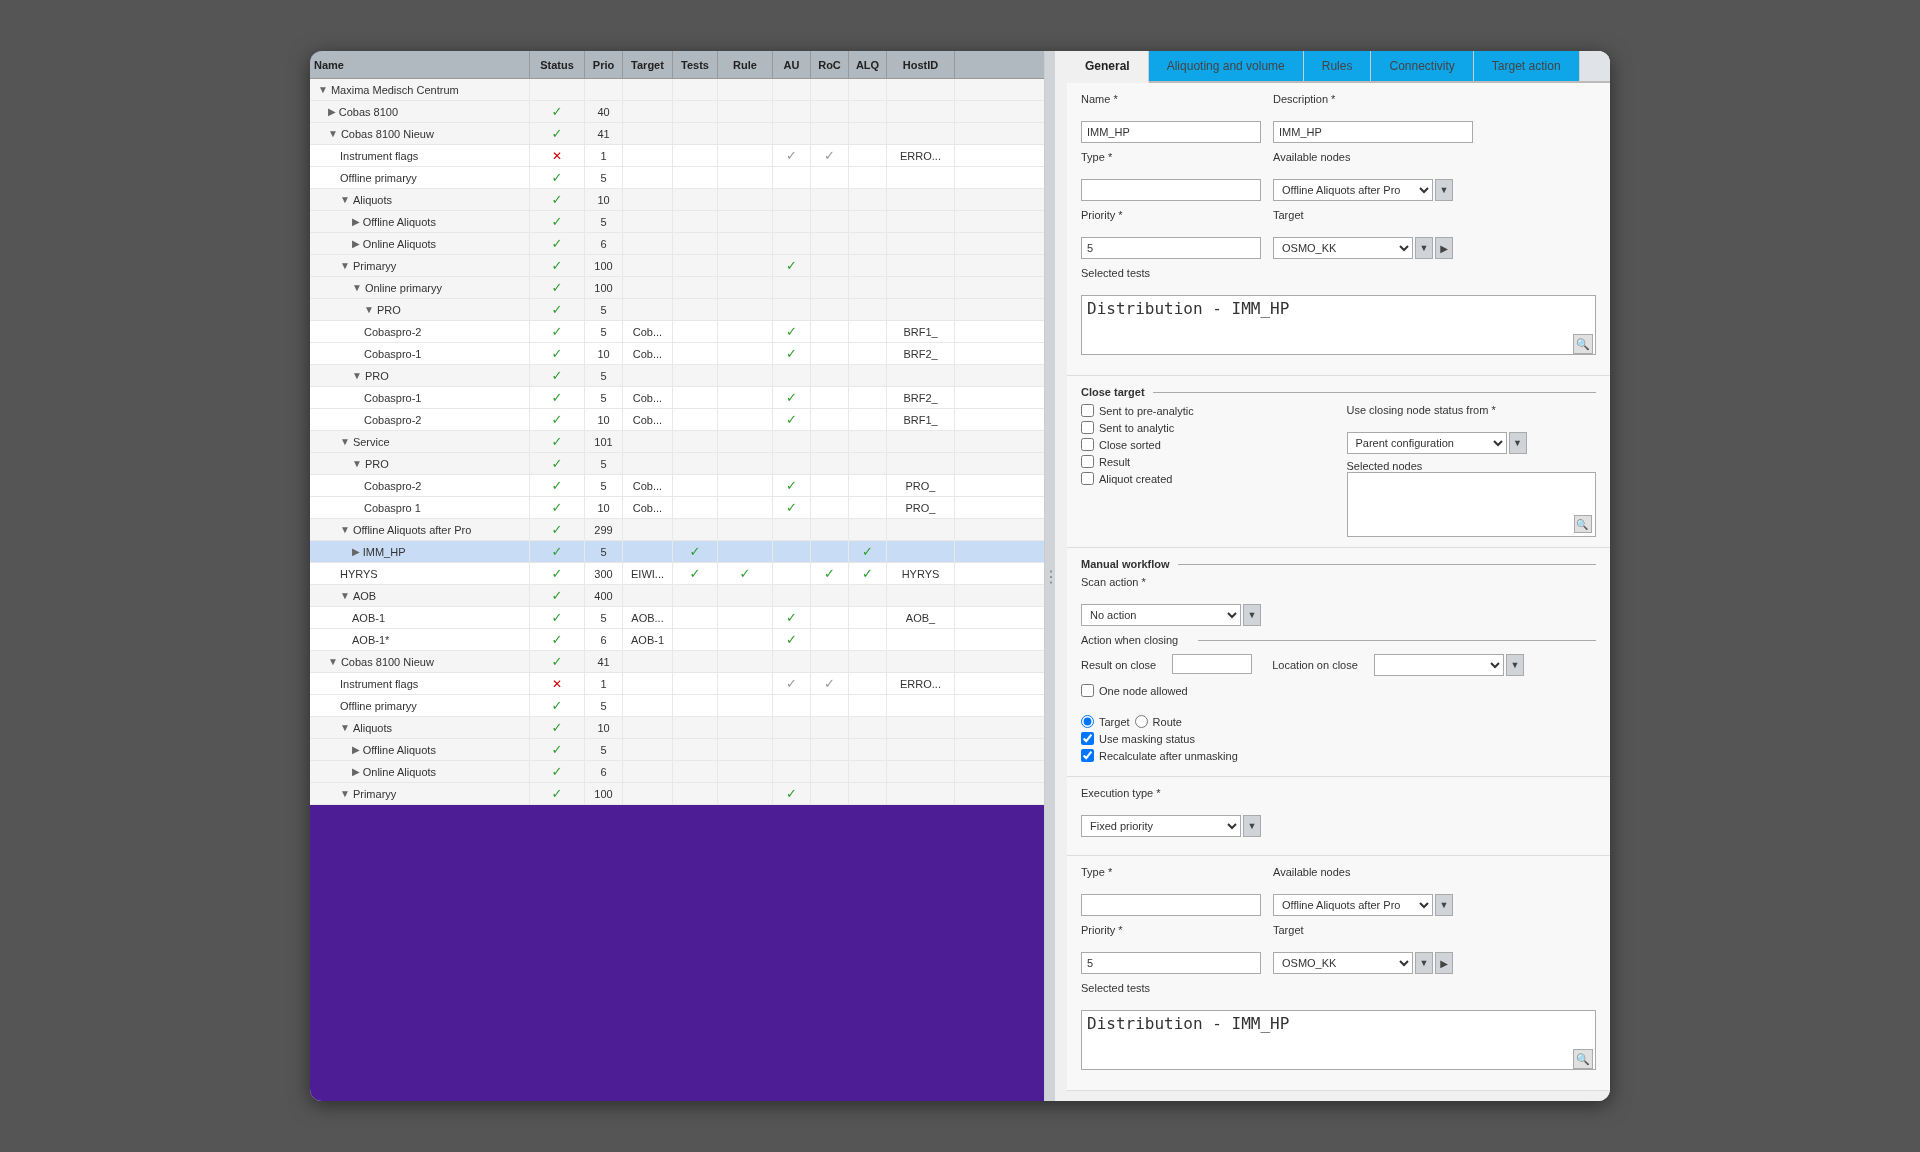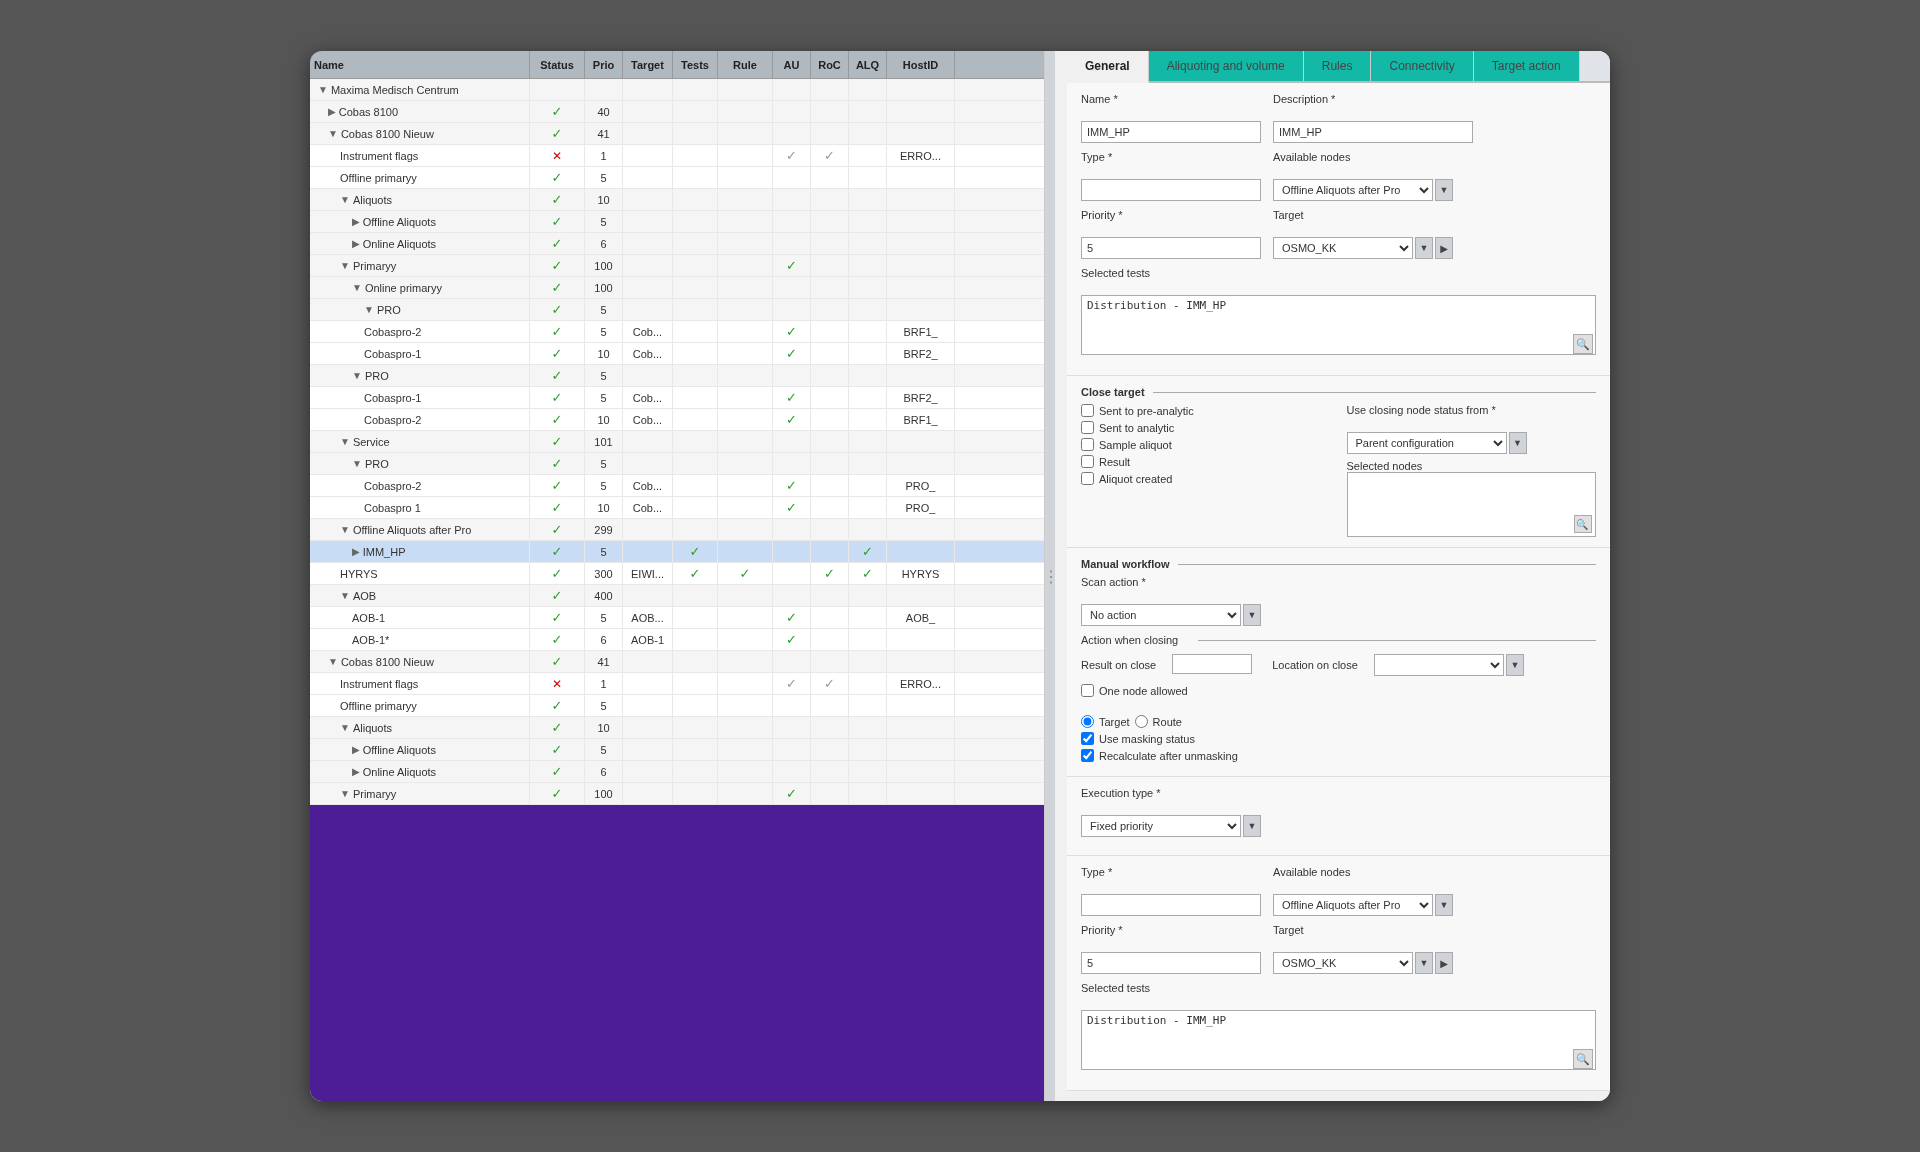--- a/index.html
+++ b/index.html
@@ -137,21 +137,21 @@
       background: #e0e4e8;
       border-bottom: 2px solid #bbb;
       flex-shrink: 0;
     }
     .tab {
       padding: 8px 18px;
       font-size: 12px;
       color: #444;
       cursor: pointer;
       border-right: 1px solid #ccc;
-      background: #14b8a6;
+      background: #0ea5e9;
       white-space: nowrap;
     }
     .tab.active {
       background: #f0f0f0;
       border-bottom: 2px solid #f0f0f0;
       margin-bottom: -2px;
       font-weight: bold;
       color: #222;
     }
 
@@ -232,21 +232,21 @@
       cursor: pointer;
       font-size: 10px;
       color: #444;
     }
 
     .textarea-field {
       width: 100%;
       height: 60px;
       border: 1px solid #aaa;
       background: #fff;
-      font-size: 11px;
+      font-size: 16px;
       padding: 3px 5px;
       resize: none;
       color: #333;
     }
 
     .textarea-container {
       position: relative;
     }
 
     .search-btn {
@@ -1028,21 +1028,21 @@
           <div class="checkbox-row">
             <input type="checkbox" id="cb1" style="">
             <label for="cb1">Sent to pre-analytic</label>
           </div>
           <div class="checkbox-row">
             <input type="checkbox" id="cb2" style="">
             <label for="cb2">Sent to analytic</label>
           </div>
           <div class="checkbox-row">
             <input type="checkbox" id="cb3" style="">
-            <label for="cb3">Sample aliquot</label>
+            <label for="cb3">Close sorted</label>
           </div>
           <div class="checkbox-row">
             <input type="checkbox" id="cb4" style="">
             <label for="cb4">Result</label>
           </div>
           <div class="checkbox-row">
             <input type="checkbox" id="cb5" style="">
             <label for="cb5">Aliquot created</label>
           </div>
         </div>

